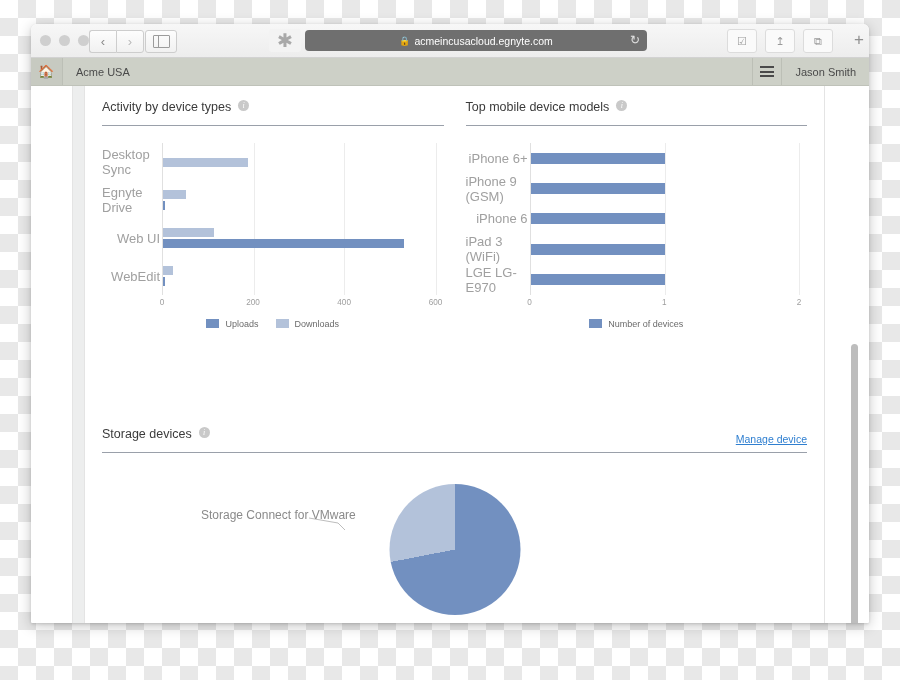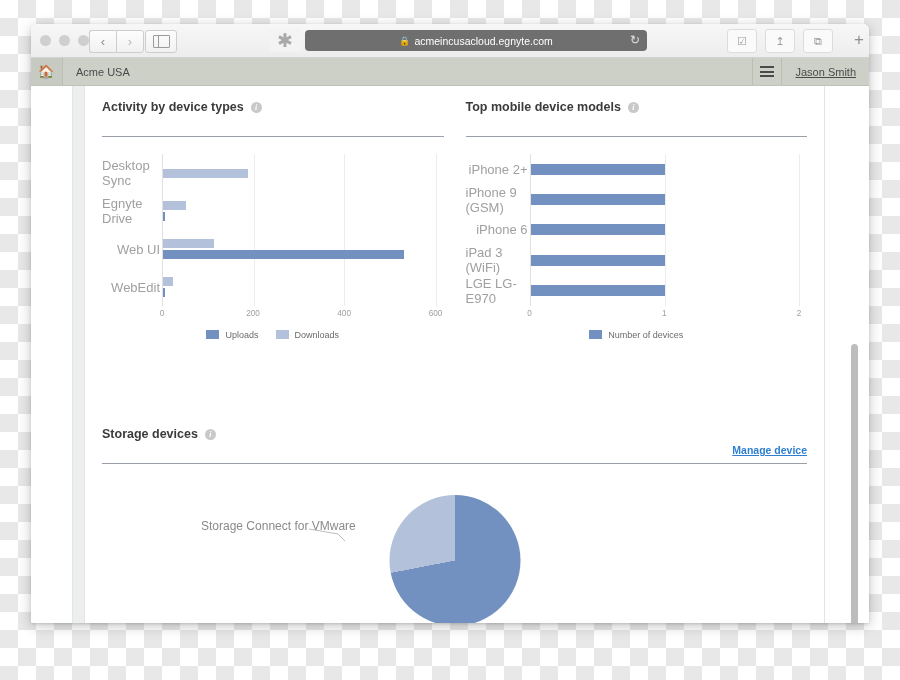--- a/index.html
+++ b/index.html
@@ -130,21 +130,21 @@
     position: absolute; right: 0; top: 0; height: 27px;
     display: flex; align-items: center;
   }
   .hamburger {
     width: 28px; height: 27px;
     display: flex; flex-direction: column; align-items: center; justify-content: center;
     gap: 2.5px;
     border-left: 1px solid #bcbfb6; border-right: 1px solid #bcbfb6;
   }
   .hamburger i { display:block; width: 14px; height: 2px; background: #4a4a4a; }
-  .username { padding: 0 13px; font-size: 11px; color: #4a4a4a; text-decoration: underline; }
+  .username { padding: 0 13px; font-size: 11px; color: #4a4a4a; }
 
   
   .pagebody {
     position: relative;
     height: 539px;
     background: #ffffff;
     display: flex;
   }
   .leftrail { width: 41px; background: #ffffff; border-right: 1px solid #e4e4e4; }
   .leftstrip { width: 11px; background: #edeeee; border-right: 1px solid #e4e4e4; }
@@ -163,25 +163,24 @@
     background: #bdbdbd; border-radius: 4px;
   }
 
   
   .widget-row {
     position: absolute; left: 17px; top: 14px; right: 17px;
     display: flex; gap: 22px;
   }
   .widget { flex: 1; }
   .widget-head {
-    display: flex; align-items: center; gap: 7px;
-    padding-bottom: 22px;
+    display: flex; gap: 7px;
+    padding-bottom: 11px;
     border-bottom: 1.5px solid #9aa0aa;
     position: relative;
-    font-weight: bold;
   }
   .widget-title { font-size: 12.5px; color: #3b3b3b; }
   .info-icon {
     width: 11px; height: 11px; border-radius: 50%;
     background: #c9c9c9; color: #ffffff;
     font-size: 8px; line-height: 11px; text-align: center;
     font-family: "Liberation Serif", serif; font-style: italic;
     display: inline-block;
   }
   .manage-link {
@@ -363,21 +362,21 @@
 
         <div class="widget">
           <div class="widget-head">
             <span class="widget-title">Top mobile device models</span>
             <span class="info-icon">i</span>
           </div>
 
           <div class="chart">
             <div class="cat-labels" style="width:62px">
               <div class="cat-row" style="height:20%">
-                  <span>iPhone 2+</span>
+                  <span>iPhone 6+</span>
                 </div>
               <div class="cat-row" style="height:20%">
                   <span>iPhone 9 (GSM)</span>
                 </div>
               <div class="cat-row" style="height:20%">
                   <span>iPhone 6</span>
                 </div>
               <div class="cat-row" style="height:20%">
                   <span>iPad 3 (WiFi)</span>
                 </div>

